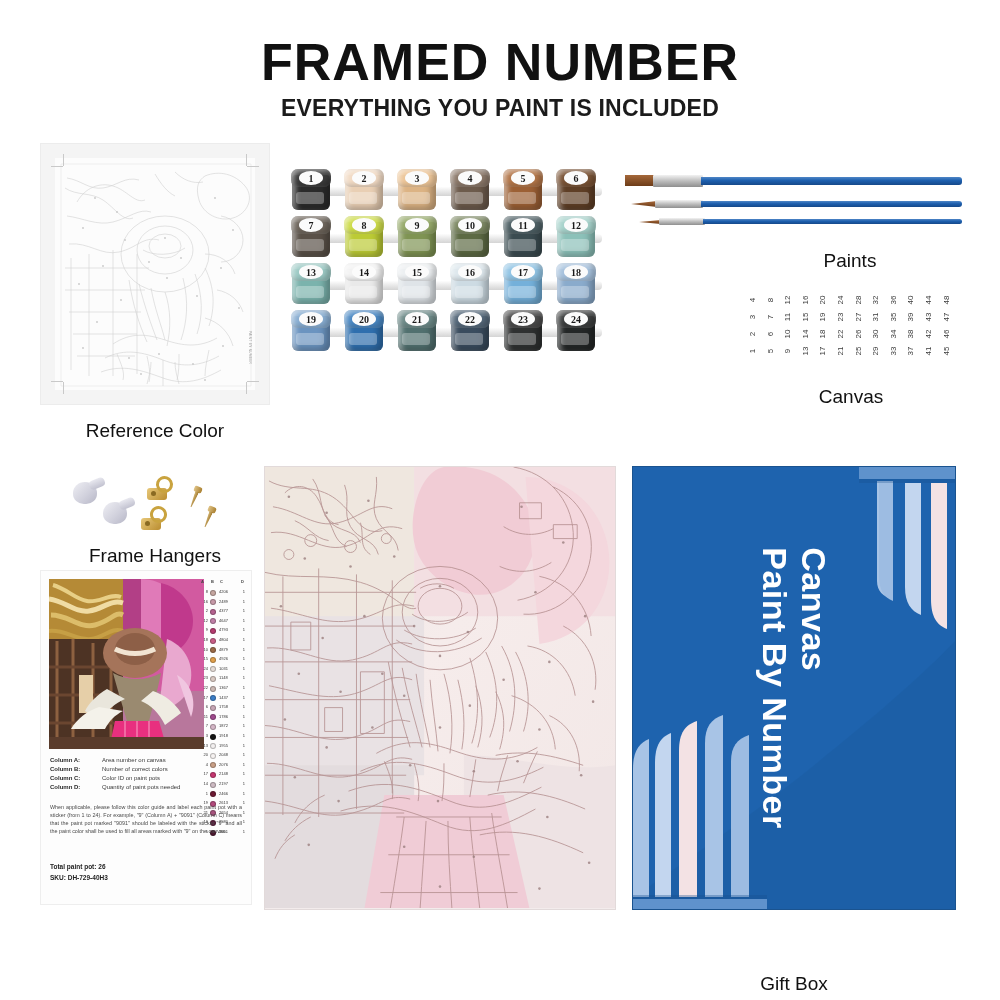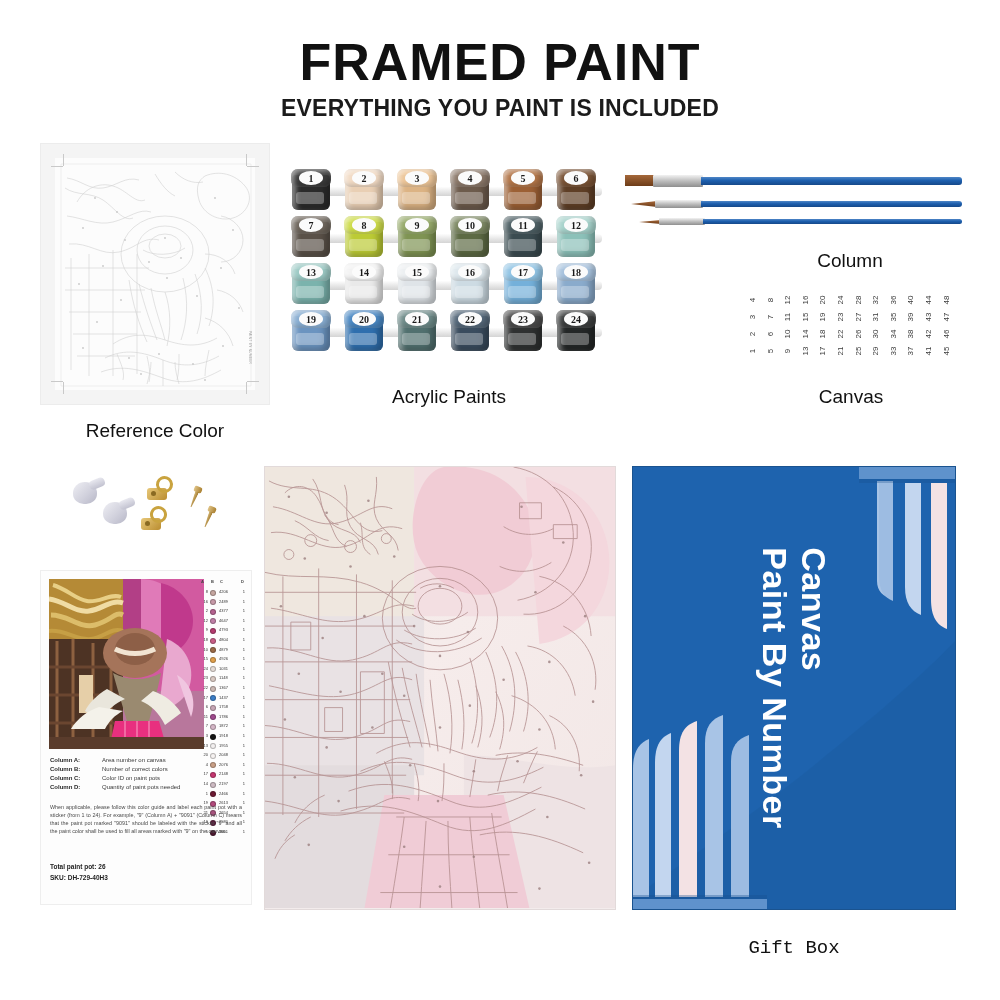--- a/index.html
+++ b/index.html
@@ -199,21 +199,21 @@
     position:absolute; border:2px dashed #d52020;
     display:flex; align-items:center; justify-content:center;
     font-size:19px; color:#111; white-space:nowrap;
   }
 </style>
 </head>
 <body>
 
 <div id="page">
 
-  <div class="hdr-title">FRAMED PAINT</div>
+  <div class="hdr-title">FRAMED NUMBER</div>
   <div class="hdr-sub">EVERYTHING YOU PAINT IS INCLUDED</div>
 
   <div class="refpaper">
     <div class="inner">
       <svg width="202" height="234" viewBox="0 0 202 234">
         <rect width="202" height="234" fill="#fcfcfc"></rect>
         <g stroke="#d0d0d0" stroke-width="0.6" fill="none">
           <path d="M6 6h190v222H6z" stroke="#e4e4e4"></path>
 
           <path d="M10 30c12 8 26 4 38 12s20 22 30 18"></path>
@@ -439,40 +439,39 @@
           <div class="num">23</div>
         </div>
         <div class="pot" style="left: 265px;">
           <div class="body" style="background:#242727"></div>
           <div class="sheen"></div>
           <div class="lid" style="background:#3d3f3f"></div>
           <div class="num">24</div>
         </div>
       </div>
     </div>
-  <div class="cap" style="left:290px; top:386px; width:318px;">Acrylic Paints</div>
 
   <div class="brushes">
     <div class="brush" style="left:0; top:6px; width:337px;">
       <div class="tip" style="width:30px; height:11px; top:-1px;"></div>
       <div class="ferrule" style="left:28px; width:50px; top:-1px; height:12px;"></div>
       <div class="handle" style="left:76px; width:261px; top:1px; height:8px;"></div>
     </div>
     <div class="brush" style="left:6px; top:30px; width:331px;">
       <div class="tip" style="width:26px; height:6px; top:1px; clip-path:polygon(0 50%,100% 0,100% 100%);"></div>
       <div class="ferrule" style="left:24px; width:48px; top:0; height:8px;"></div>
       <div class="handle" style="left:70px; width:261px; top:1px; height:6px;"></div>
     </div>
     <div class="brush" style="left:14px; top:48px; width:323px;">
       <div class="tip" style="width:22px; height:4px; top:2px; clip-path:polygon(0 50%,100% 0,100% 100%);"></div>
       <div class="ferrule" style="left:20px; width:46px; top:0; height:7px;"></div>
       <div class="handle" style="left:64px; width:259px; top:1px; height:5px;"></div>
     </div>
   </div>
-  <div class="cap" style="left:740px; top:250px; width:220px;">Column</div>
+  <div class="cap" style="left:740px; top:250px; width:220px;">Paints</div>
 
   <div class="sticker" id="sticker-sheet">
       <div class="col" style="left: 0px;">
         <div class="snum" style="top: 51px;">1</div>
         <div class="snum" style="top: 34px;">2</div>
         <div class="snum" style="top: 17px;">3</div>
         <div class="snum" style="top: 0px;">4</div>
       </div>
       <div class="col" style="left: 17.6px;">
         <div class="snum" style="top: 51px;">5</div>
@@ -562,20 +561,21 @@
     </div>
     <div class="screw" style="left:126px; top:16px; transform:rotate(22deg);">
       <div class="head"></div>
         <div class="shaft"></div>
     </div>
     <div class="screw" style="left:140px; top:36px; transform:rotate(22deg);">
       <div class="head"></div>
         <div class="shaft"></div>
     </div>
   </div>
+  <div class="cap" style="left:50px; top:545px; width:210px;">Frame Hangers</div>
 
   <div class="instr">
     <div class="photo">
       <svg width="155" height="170" viewBox="0 0 155 170">
         <rect width="155" height="170" fill="#b8779c"></rect>
 
         <path d="M70 0h85v112H70z" fill="#d25aa0"></path>
         <path d="M92 0c22 0 40 16 44 34s-6 40-26 48-44-2-52-22 4-46 22-54z" fill="#e07ab8"></path>
         <path d="M112 4c18 4 32 20 32 38s-14 34-32 36" fill="#c0398c"></path>
         <path d="M118 60c16 6 26 22 24 40s-16 30-32 30" fill="#e9a8cf"></path>
@@ -971,15 +971,15 @@
       <path d="M46 430V284c0-18 6-26 18-30v176z" fill="#f3e2e4"></path>
       <path d="M72 430V276c0-16 6-24 18-28v182z" fill="#a8c4e6"></path>
       <path d="M98 430V294c0-14 6-22 18-26v162z" fill="#9dbce2"></path>
       <path d="M0 428h134v4H0z" fill="#17518f" opacity="0.35"></path>
     </svg>
     <div class="gb-text">
       <span>Canvas</span><br>
       <span>Paint By Number</span>
     </div>
   </div>
-  <div class="cap" style="left:632px; top:937px; width:324px;font-family:Liberation Mono, monospace;">Gift Box</div>
+  <div class="cap" style="left:632px; top:973px; width:324px;">Gift Box</div>
 
 </div>
 
 </body></html>

